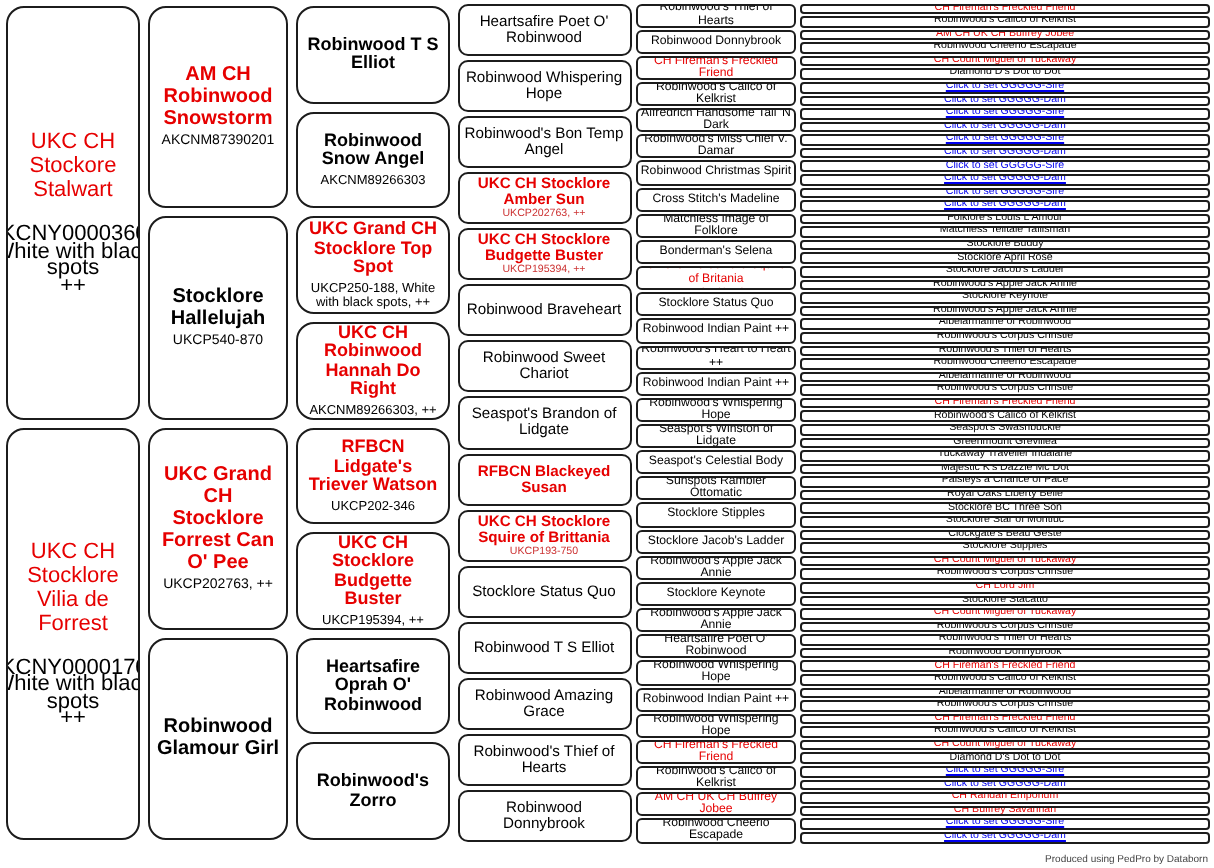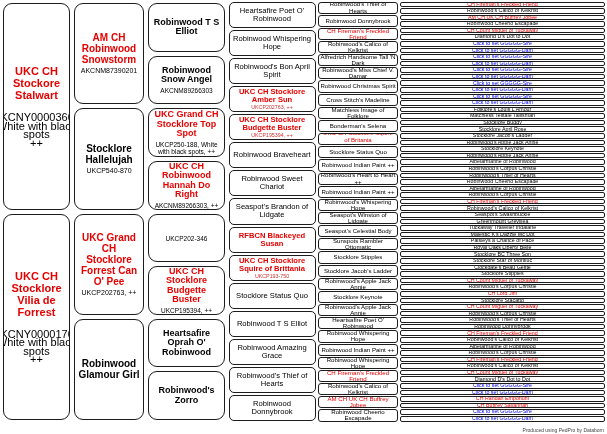--- a/index.html
+++ b/index.html
@@ -13,21 +13,21 @@
   .g1 .box,.g2 .box,.g3 .box{border-radius:9px;margin:2px 2px;padding:0 3px;}
   .g4 .box{border-radius:5px;margin:1px 1.5px;padding:0 2px;}
   .g5 .box{border-radius:3px;margin:0.5px 1px;padding:0 1px;}
   .g6 .box{border-radius:2px;margin:0.5px 1px;padding:0 1px;border-width:0.5px;justify-content:center;}
   .name{color:#000;}
   .box.red .name{color:#e60000;}
   .box.link .name{color:#0000ee;text-decoration:underline;}
   .sub{color:#000;white-space:pre-line;}
   .reg{color:#000;}
   .box.red .reg{color:#c33;}
-  .g1 .name{font-size:11px;line-height:12px;font-weight:bold;}
+  .g1 .name{font-size:11px;line-height:12px;font-weight:normal;}
   .g1 .sub{font-size:11px;line-height:8.5px;margin-top:12px;}
   .g2 .name{font-size:10px;line-height:11px;font-weight:bold;}
   .g2 .sub{font-size:7px;line-height:8px;margin-top:2px;}
   .g3 .name{font-size:9px;line-height:9.5px;font-weight:bold;}
   .g3 .sub{font-size:6.5px;line-height:7px;margin-top:2px;}
   .g4 .name{font-size:7.6px;line-height:8px;}
   .g4 .box.red .name{font-weight:bold;}
   .g4 .reg{font-size:5.3px;}
   .g5 .name{font-size:6.1px;line-height:6.2px;}
   .g5 .reg{font-size:4.4px;}
@@ -80,20 +80,21 @@
         </div>
         <div class="box red">
           <span class="name">UKC Grand CH Stocklore Top Spot</span>
           <div class="sub">UKCP250-188, White with black spots, ++</div>
         </div>
         <div class="box red">
           <span class="name">UKC CH Robinwood Hannah Do Right</span>
           <div class="sub">AKCNM89266303, ++</div>
         </div>
         <div class="box red">
+          <span class="name">RFBCN Lidgate's Triever Watson</span>
           <div class="sub">UKCP202-346</div>
         </div>
         <div class="box red">
           <span class="name">UKC CH Stocklore Budgette Buster</span>
           <div class="sub">UKCP195394, ++</div>
         </div>
         <div class="box black">
           <span class="name">Heartsafire Oprah O' Robinwood</span>
         </div>
         <div class="box black">
@@ -101,21 +102,21 @@
         </div>
       </div>
     <div class="col g4">
         <div class="box black">
           <span class="name">Heartsafire Poet O' Robinwood</span>
         </div>
         <div class="box black">
           <span class="name">Robinwood Whispering Hope</span>
         </div>
         <div class="box black">
-          <span class="name">Robinwood's Bon April Spirit</span>
+          <span class="name">Robinwood's Bon Temp Angel</span>
         </div>
         <div class="box red">
           <span class="name">UKC CH Stocklore Amber Sun</span>
           <span class="reg">UKCP202763, ++</span>
         </div>
         <div class="box red">
           <span class="name">UKC CH Stocklore Budgette Buster</span>
           <span class="reg">UKCP195394, ++</span>
         </div>
         <div class="box black">

